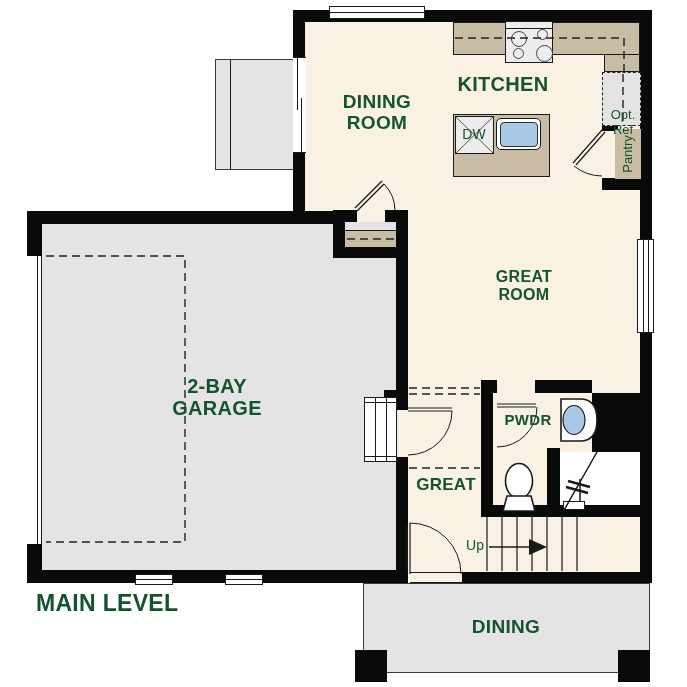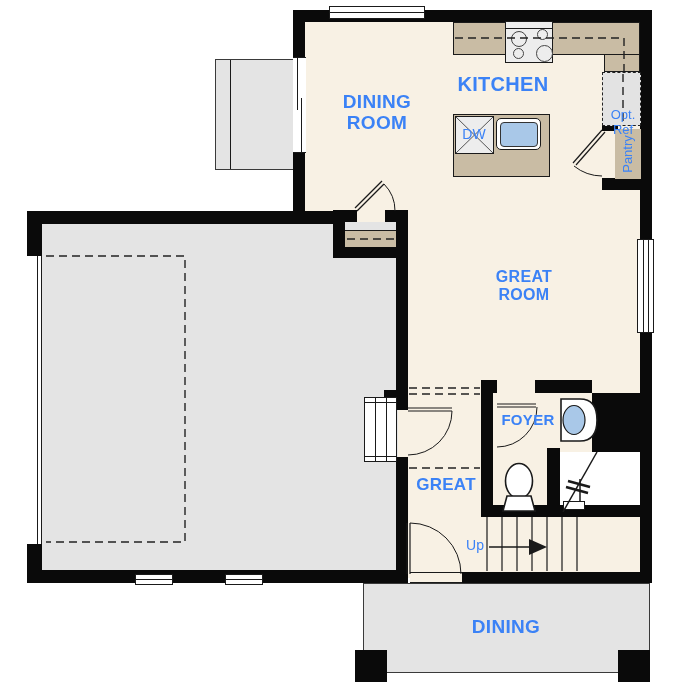--- a/index.html
+++ b/index.html
@@ -1,21 +1,21 @@
 <!DOCTYPE html>
 <html style="--floor: #f8f1e4; --counter: #c9bca4; --garage: #e4e4e4; --wall: #0a0a0a; --sink: #a9c8e8; --appliance: #ededed; --outline: #1a1a1a; --paper: #ffffff;"><head>
 <meta charset="utf-8">
 <style>
   :root{
     --floor:#f8f1e4; --counter:#c9bca4; --garage:#e4e4e4; --wall:#0a0a0a;
     --sink:#a9c8e8; --appliance:#ededed; --outline:#1a1a1a; --paper:#ffffff;
   }
   html,body{margin:0;padding:0;background:var(--paper);}
   #plan{position:relative;width:687px;height:687px;background:var(--paper);overflow:hidden;
-        font-family:"Liberation Sans","DejaVu Sans",sans-serif;color:#3b82f6;}
+        font-family:"Liberation Sans","DejaVu Sans",sans-serif;color:#14532d;}
   .abs{position:absolute;}
   .w{position:absolute;background:var(--wall);}
   .floor{position:absolute;background:var(--floor);}
   .gray{position:absolute;background:var(--garage);border:1px solid #3a3a3a;box-sizing:border-box;}
   .tan{position:absolute;background:var(--counter);border:1px solid var(--outline);box-sizing:border-box;}
   .whitebox{position:absolute;background:#fff;border:1px solid var(--outline);box-sizing:border-box;}
   .lbl{position:absolute;font-weight:bold;text-align:center;white-space:pre-line;
        transform:translate(-50%,-50%);line-height:1.12;letter-spacing:.3px;}
   .lbl.reg{font-weight:normal;letter-spacing:0;}
   .vline{position:absolute;top:0;bottom:0;width:1px;background:var(--outline);}
@@ -188,22 +188,25 @@
       <path d="M561 399 L580 399 Q597 399 597 420 Q597 441 580 441 L561 441 Z" fill="#fff" stroke="#1a1a1a" stroke-width="1.6"></path>
       <ellipse cx="574" cy="420" rx="11" ry="14.5" fill="#a9c8e8" stroke="#1a1a1a" stroke-width="1.2"></ellipse>
     </g>
   </svg>
 
   <div class="lbl" style="left:377px;top:112px;font-size:19px;">DINING
 ROOM</div>
   <div class="lbl" style="left:503px;top:84px;font-size:20px;">KITCHEN</div>
   <div class="lbl" style="left:524px;top:286px;font-size:16px;">GREAT
 ROOM</div>
+  <div class="lbl" style="left:217px;top:397px;font-size:20px;">2-BAY
+GARAGE</div>
   <div class="lbl" style="left:446px;top:485px;font-size:17px;">GREAT</div>
-  <div class="lbl" style="left:528px;top:420px;font-size:15px;">FOYER</div>
+  <div class="lbl" style="left:528px;top:420px;font-size:15px;">PWDR</div>
   <div class="lbl" style="left:506px;top:627px;font-size:19px;">DINING</div>
   <div class="lbl reg" style="left:623px;top:98px;font-size:13px;margin-top:25px;">Opt.
 Ref</div>
   <div class="lbl reg" style="left:628px;top:154px;font-size:13px;transform:translate(-50%,-50%) rotate(-90deg);">Pantry</div>
   <div class="lbl reg" style="left:474px;top:135px;font-size:14px;">DW</div>
   <div class="lbl reg" style="left:475px;top:546px;font-size:14px;">Up</div>
+  <div class="lbl" style="left:36px;top:591px;font-size:23px;transform:none;text-align:left;">MAIN LEVEL</div>
 
 </div>
 
 </body></html>

